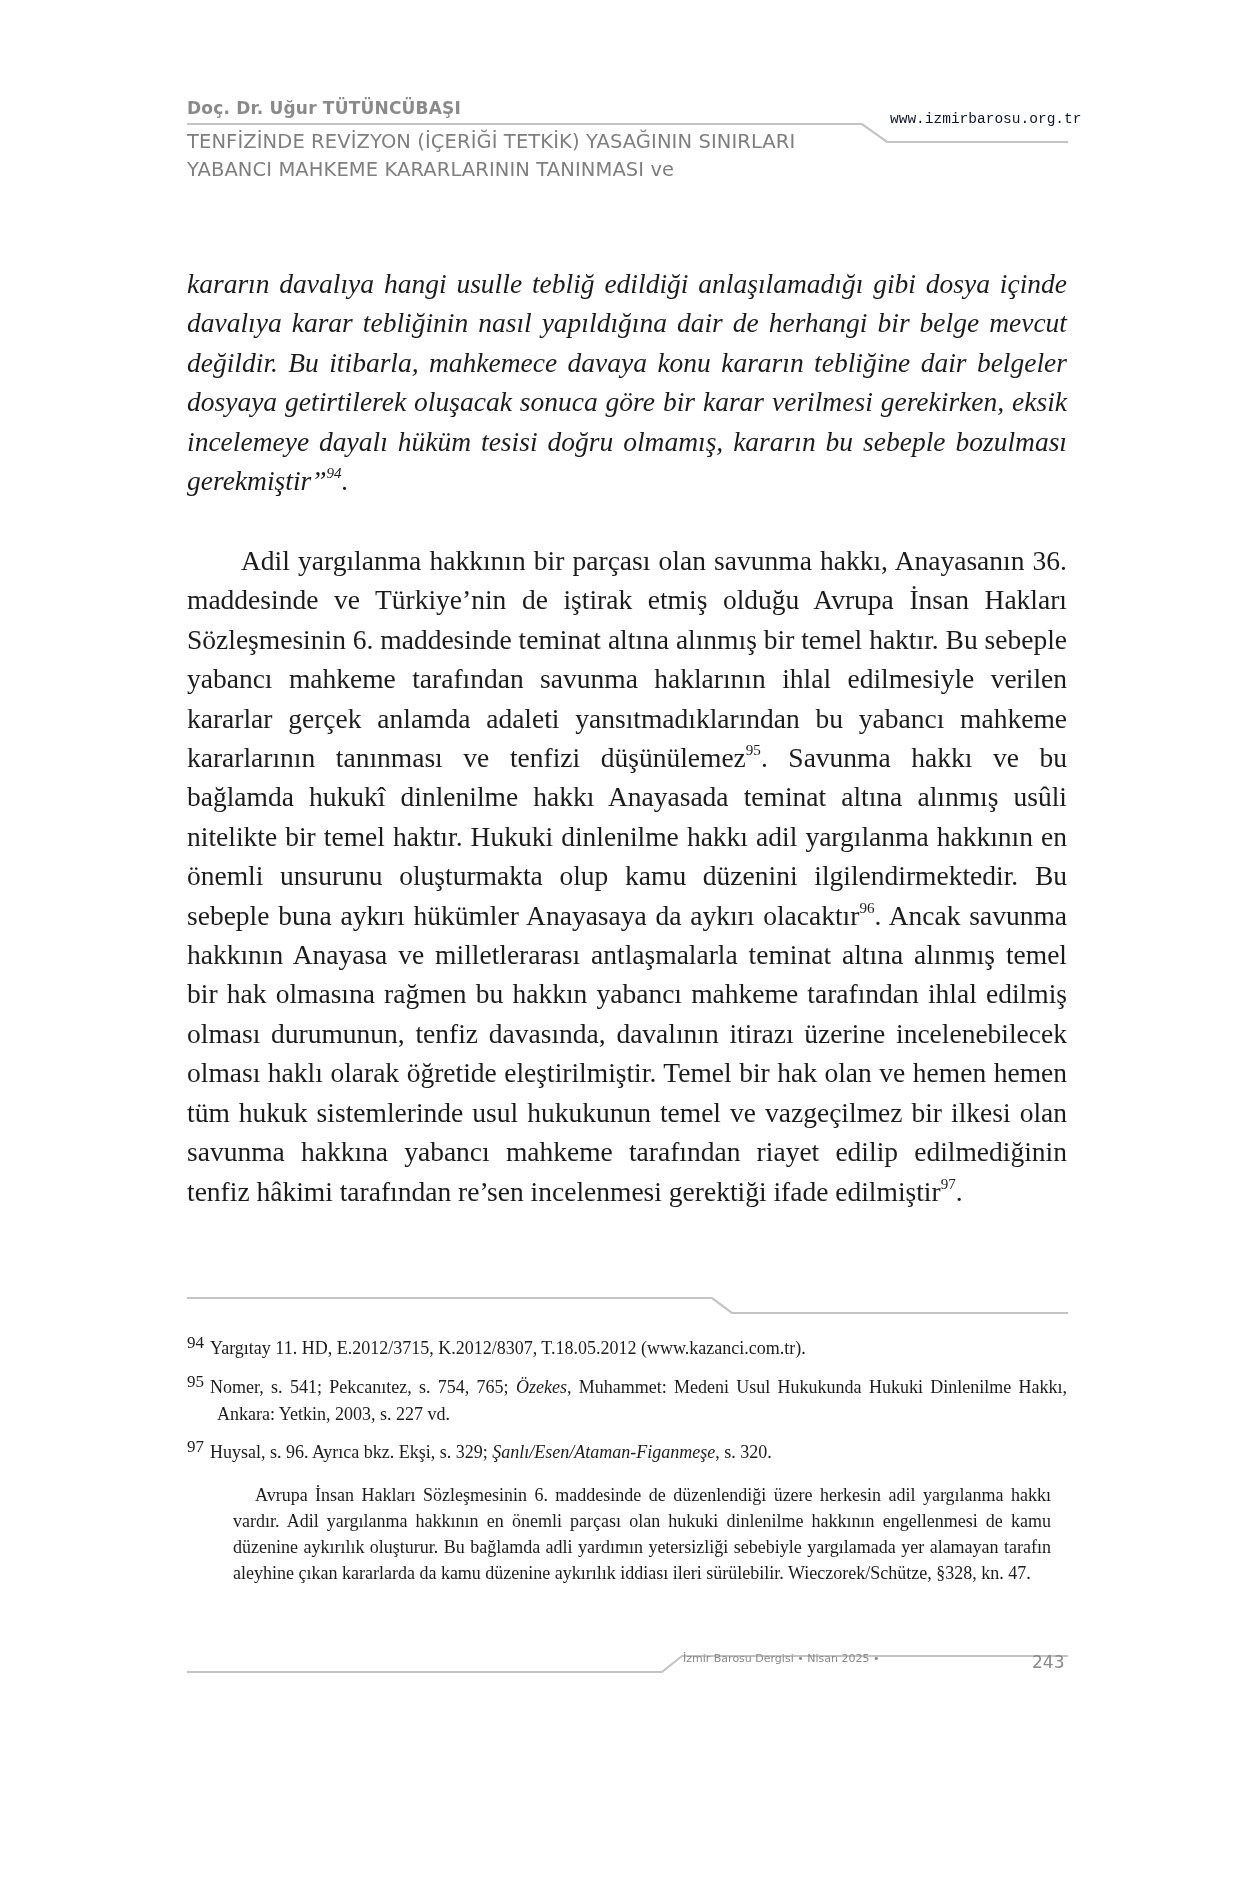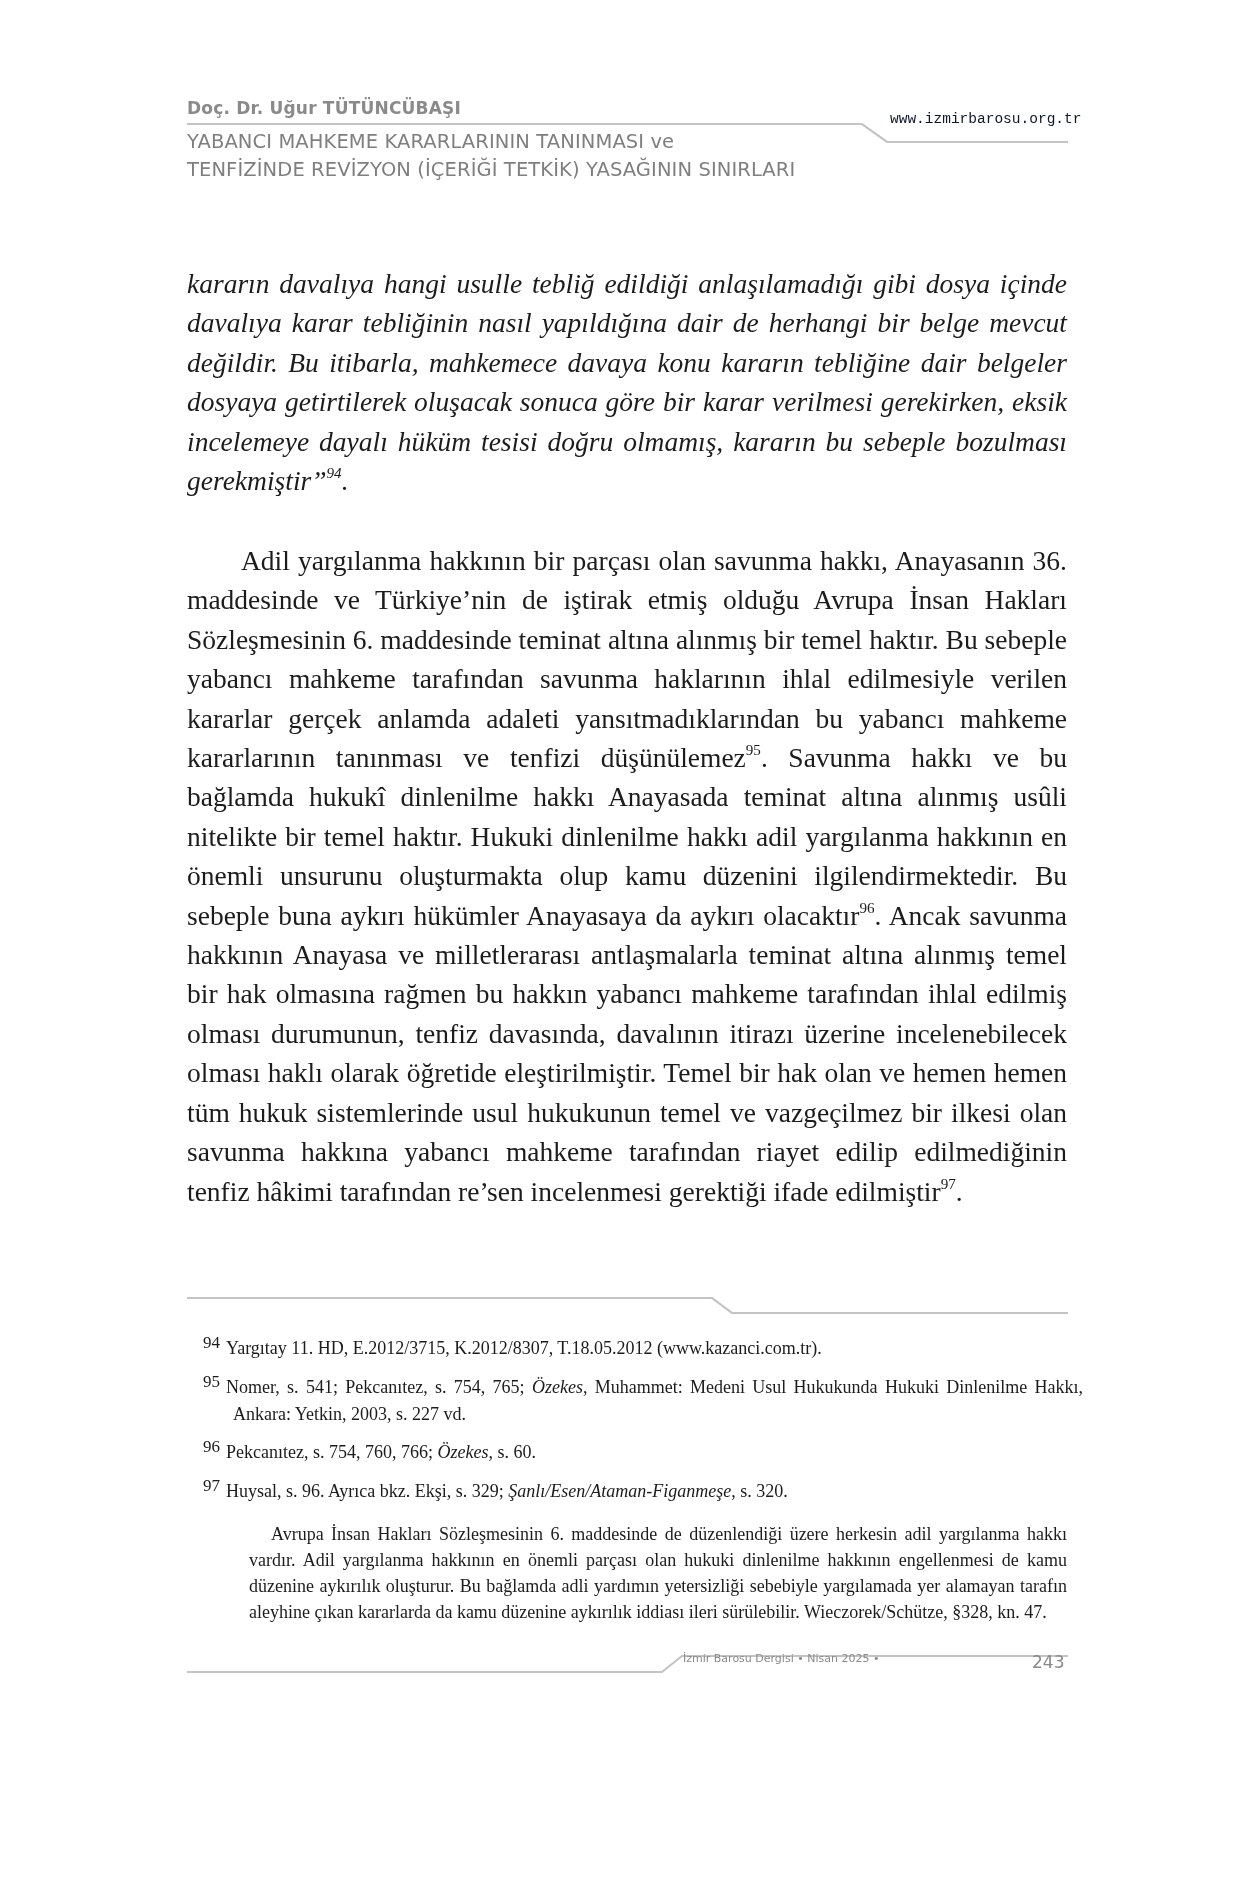--- a/index.html
+++ b/index.html
@@ -12,21 +12,21 @@
   .hdr-site { position: absolute; left: 890px; top: 111px; font-family: Liberation Mono, monospace; font-size: 14.5px; color: #0f172a; }
   .hdr-line { position: absolute; left: 0; top: 0; }
 
   
   .body-text { position: absolute; left: 187px; width: 880px; font-family: "Liberation Serif", "DejaVu Serif", serif; font-size: 27.5px; line-height: 39.4px; color: #1c1c1c; text-align: justify; margin-top: 16px; }
   .quote { top: 248px; font-style: italic; }
   .para { top: 525px; text-indent: 54px; }
   sup { font-size: 0.55em; line-height: 0; position: relative; top: -0.1em; vertical-align: super; }
 
   
-  .footnotes { position: absolute; left: 203px; top: 1335px; width: 880px; font-family: "Liberation Serif", "DejaVu Serif", serif; font-size: 18px; line-height: 26px; color: #1c1c1c; }
+  .footnotes { position: absolute; left: 187px; top: 1335px; width: 880px; font-family: "Liberation Serif", "DejaVu Serif", serif; font-size: 18px; line-height: 26px; color: #1c1c1c; }
   .fn { position: relative; margin-bottom: 12px; }
   .fn-num { font-size: 17px; position: relative; top: -6px; margin-right: 6px; }
   .fn-text { text-align: justify; }
   .fn-cont { padding-left: 30px; text-align: justify; }
   .fn-cont p { margin: 16px; text-indent: 22px; text-align: justify; }
   .it { font-style: italic; }
 
   
   .ftr-text { position: absolute; left: 683px; top: 1652px; font-family: "DejaVu Sans", sans-serif; font-size: 11px; color: #8a8a8a; white-space: nowrap; }
   .ftr-page { position: absolute; left: 1032px; top: 1652px; font-family: "DejaVu Sans", sans-serif; font-size: 17px; color: #8a8a8a; }
@@ -37,39 +37,36 @@
 <div class="page">
 
   <svg class="hdr-line" width="1260" height="1890" style="position:absolute;left:0;top:0;pointer-events:none">
     <polyline points="187,124 862,124 887,142 1068,142" fill="none" stroke="#c4c4c4" stroke-width="2.2"></polyline>
     <polyline points="187,1298 712,1298 732,1313 1068,1313" fill="none" stroke="#c4c4c4" stroke-width="2.2"></polyline>
     <polyline points="187,1672 662,1672 682,1656 1068,1656" fill="none" stroke="#c4c4c4" stroke-width="2.2"></polyline>
   </svg>
 
   <div class="hdr-author">Doç. Dr. Uğur TÜTÜNCÜBAŞI</div>
   <div class="hdr-title">
+    <div>TENFİZİNDE REVİZYON (İÇERİĞİ TETKİK) YASAĞININ SINIRLARI</div>
     <div>YABANCI MAHKEME KARARLARININ TANINMASI ve</div>
-    <div>TENFİZİNDE REVİZYON (İÇERİĞİ TETKİK) YASAĞININ SINIRLARI</div>
   </div>
   <div class="hdr-site">www.izmirbarosu.org.tr</div>
 
   <div class="body-text quote"><span>kararın davalıya hangi usulle tebliğ edildiği anlaşılamadığı gibi dosya içinde davalıya karar tebliğinin nasıl yapıldığına dair de herhangi bir belge mevcut değildir. Bu itibarla, mahkemece davaya konu kararın tebliğine dair belgeler dosyaya getirtilerek oluşacak sonuca göre bir karar verilmesi gerekirken, eksik incelemeye dayalı hüküm tesisi doğru olmamış, kararın bu sebeple bozulması gerekmiştir”</span><sup>94</sup><span>.</span></div>
 
   <div class="body-text para"><span>Adil yargılanma hakkının bir parçası olan savunma hakkı, Anayasanın 36. maddesinde ve Türkiye’nin de iştirak etmiş olduğu Avrupa İnsan Hakları Sözleşmesinin 6. maddesinde teminat altına alınmış bir temel haktır. Bu sebeple yabancı mahkeme tarafından savunma haklarının ihlal edilmesiyle verilen kararlar gerçek anlamda adaleti yansıtmadıklarından bu yabancı mahkeme kararlarının tanınması ve tenfizi düşünülemez</span><sup>95</sup><span>. Savunma hakkı ve bu bağlamda hukukî dinlenilme hakkı Anayasada teminat altına alınmış usûli nitelikte bir temel haktır. Hukuki dinlenilme hakkı adil yargılanma hakkının en önemli unsurunu oluşturmakta olup kamu düzenini ilgilendirmektedir. Bu sebeple buna aykırı hükümler Anayasaya da aykırı olacaktır</span><sup>96</sup><span>. Ancak savunma hakkının Anayasa ve milletlerarası antlaşmalarla teminat altına alınmış temel bir hak olmasına rağmen bu hakkın yabancı mahkeme tarafından ihlal edilmiş olması durumunun, tenfiz davasında, davalının itirazı üzerine incelenebilecek olması haklı olarak öğretide eleştirilmiştir. Temel bir hak olan ve hemen hemen tüm hukuk sistemlerinde usul hukukunun temel ve vazgeçilmez bir ilkesi olan savunma hakkına yabancı mahkeme tarafından riayet edilip edilmediğinin tenfiz hâkimi tarafından re’sen incelenmesi gerektiği ifade edilmiştir</span><sup>97</sup><span>.</span></div>
 
   <div class="footnotes">
     <div class="fn">
       <span class="fn-num">94</span><span class="fn-text">Yargıtay 11. HD, E.2012/3715, K.2012/8307, T.18.05.2012 (www.kazanci.com.tr).</span>
     </div>
     <div class="fn" style="text-align:justify;padding-left:30px;text-indent:-30px">
       <span class="fn-num">95</span><span>Nomer, s. 541; Pekcanıtez, s. 754, 765; </span><span class="it">Özekes</span><span>, Muhammet: Medeni Usul Hukukunda Hukuki Dinlenilme Hakkı, Ankara: Yetkin, 2003, s. 227 vd.</span>
     </div>
-    <div class="fn">
-      <span class="fn-num">96</span><span>Pekcanıtez, s. 754, 760, 766; </span><span class="it">Özekes</span><span>, s. 60.</span>
-    </div>
     <div class="fn" style="margin-bottom:0">
       <span class="fn-num">97</span><span>Huysal, s. 96. Ayrıca bkz. Ekşi, s. 329; </span><span class="it">Şanlı/Esen/Ataman-Figanmeşe</span><span>, s. 320.</span>
       <div class="fn-cont" style="padding-left:30px">
         <p>Avrupa İnsan Hakları Sözleşmesinin 6. maddesinde de düzenlendiği üzere herkesin adil yargılanma hakkı vardır. Adil yargılanma hakkının en önemli parçası olan hukuki dinlenilme hakkının engellenmesi de kamu düzenine aykırılık oluşturur. Bu bağlamda adli yardımın yetersizliği sebebiyle yargılamada yer alamayan tarafın aleyhine çıkan kararlarda da kamu düzenine aykırılık iddiası ileri sürülebilir.  Wieczorek/Schütze, §328, kn. 47.</p>
       </div>
     </div>
   </div>
 
   <div class="ftr-text">İzmir Barosu Dergisi • Nisan 2025 •</div>
   <div class="ftr-page">243</div>

